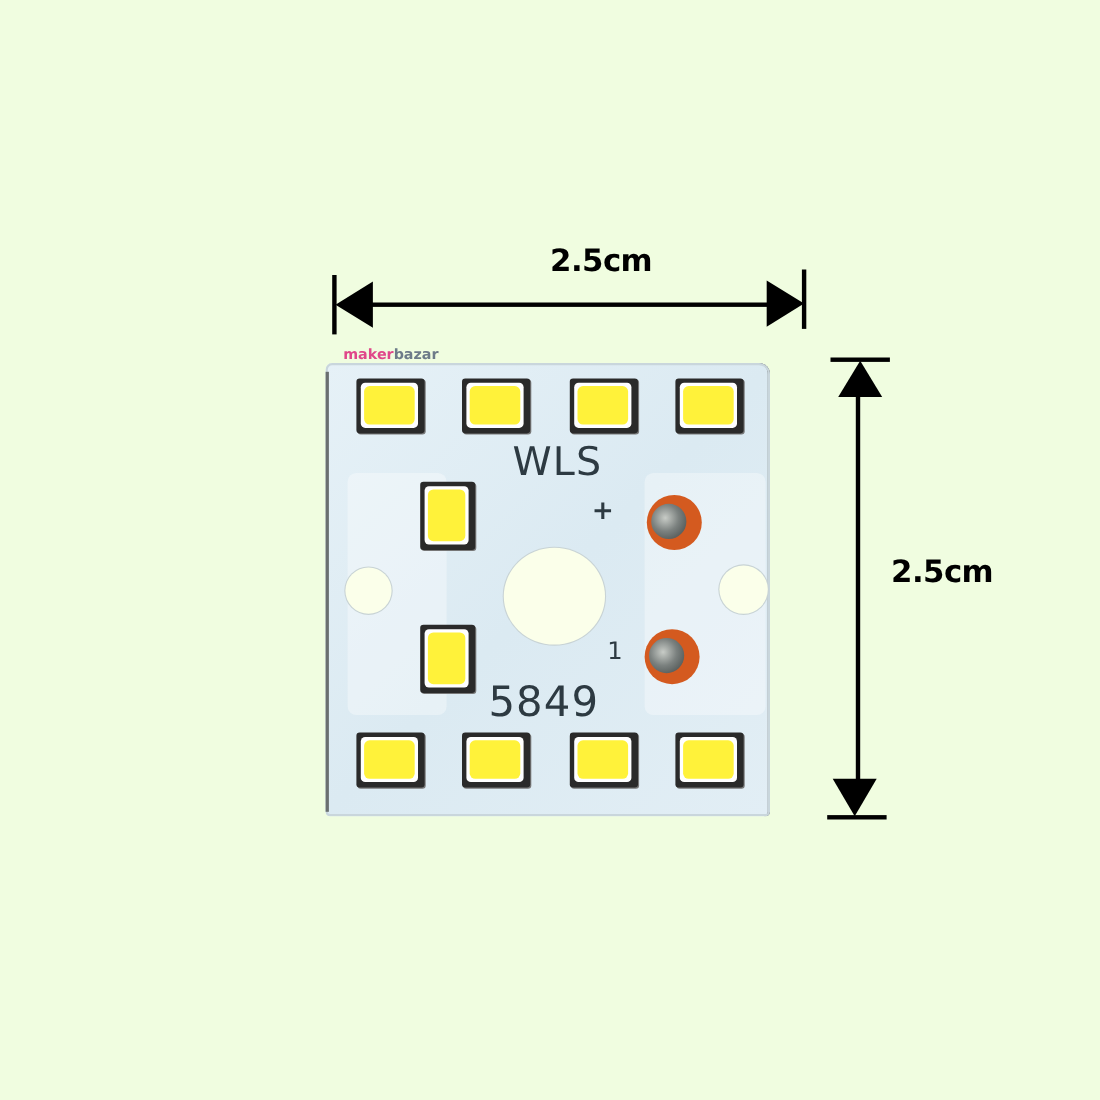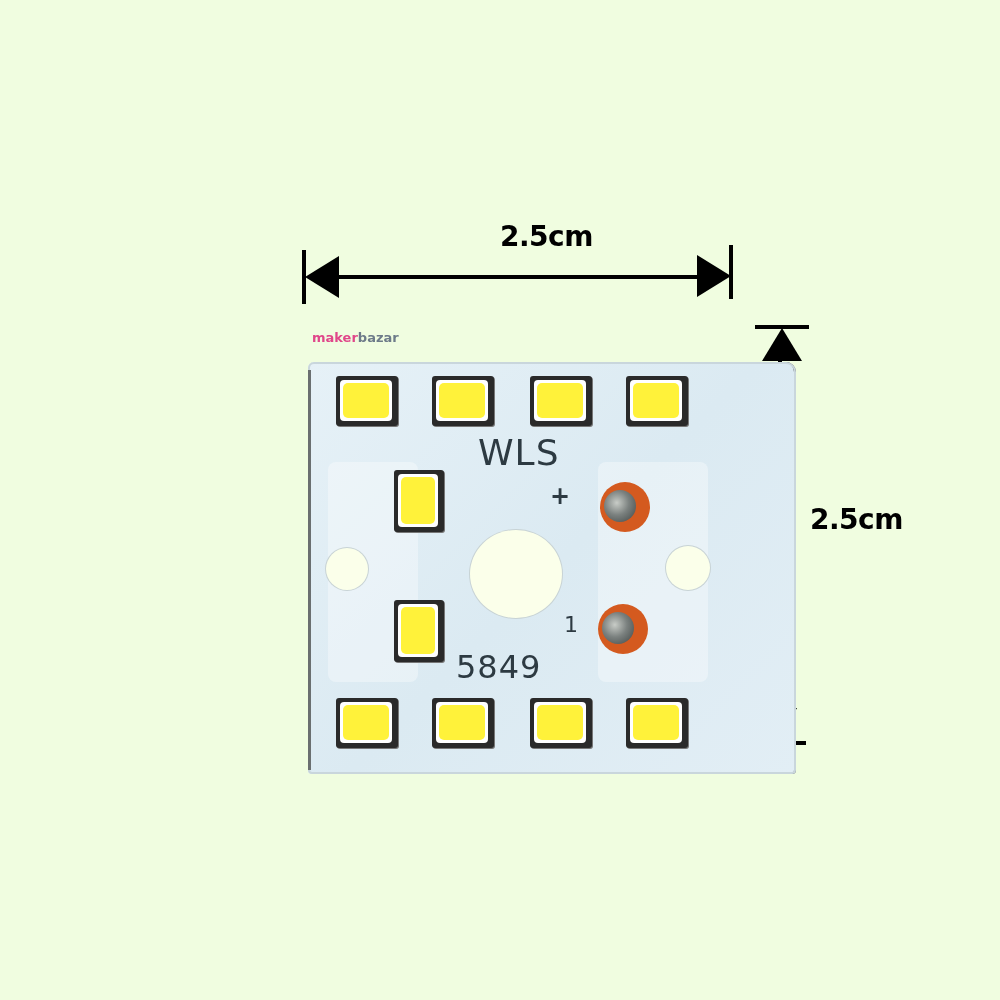--- a/index.html
+++ b/index.html
@@ -8,25 +8,24 @@
       background: #f0fde0;
       font-family: "DejaVu Sans", sans-serif;
     }
     .abs { position: absolute; }
     .dim-label {
       position: absolute; font-weight: bold; font-size: 28px; color: #000;
       letter-spacing: -0.5px;
     }
     .bar { position: absolute; background: #000; }
     .pcb {
-      position: absolute; left: 308px; top: 330px; width: 488px; height: 412px;
+      position: absolute; left: 296px; top: 330px; width: 404px; height: 412px;
       background: linear-gradient(135deg, #e6f1f7 0%, #dbeaf2 50%, #e2eef5 100%);
       border-radius: 6px 10px 4px 4px;
       box-shadow: inset 0 0 0 2px #c9d6dc, -2px 0 0 #555 inset;
-      margin-top: 32px;
     }
     .pcb-edge-left {
       position: absolute; left: 0; top: 8px; width: 3px; height: 400px; background: #6a6f70;
     }
     .trace {
       position: absolute; background: rgba(255,255,255,0.35); border-radius: 8px;
     }
     .led {
       position: absolute; width: 62px; height: 50px;
       background: #2a2a2a; border-radius: 3px;
@@ -51,21 +50,21 @@
     }
     .pad .solder {
       position: absolute; left: 4px; top: 8px; width: 32px; height: 32px; border-radius: 50%;
       background: radial-gradient(circle at 40% 40%, #c8ccc7 0%, #7b817f 45%, #3e4443 100%);
     }
     .silk {
       position: absolute; color: #2d3a42; font-family: "DejaVu Sans", sans-serif;
       font-weight: normal;
     }
     .watermark {
-      position: absolute; left: 312px; top: 330px; font-size: 13px; font-weight: bold;
+      position: absolute; left: 312px; top: 315px; font-size: 13px; font-weight: bold;
       color: #6d7b89;
     }
     .watermark .m { color: #e0478a; }
   </style>
 </head>
 <body>
 
 <div class="dim-label" style="left:500px; top:220px;">2.5cm</div>
 <div>
   <div class="bar" style="left:302px; top:250px; width:4px; height:54px;"></div>
@@ -129,16 +128,16 @@
   <div class="pad" style="left:292px; top:120px;">
       <div class="solder"></div>
     </div>
   <div class="pad" style="left:290px; top:242px;">
       <div class="solder"></div>
     </div>
 
   <div class="silk" style="left:170px; top:70px; font-size:36px; letter-spacing:1px;">WLS</div>
   <div class="silk" style="left:242px; top:120px; font-size:24px; font-weight:bold;">+</div>
   <div class="silk" style="left:256px; top:250px; font-size:22px;">1</div>
-  <div class="silk" style="left:148px; top:286px; font-size:32px; letter-spacing:1px;">5849</div>
+  <div class="silk" style="left:148px; top:286px; font-size:38px; letter-spacing:1px;">5849</div>
 </div>
 
 <div class="watermark"><span class="m">maker</span><span>bazar</span></div>
 
 </body></html>

